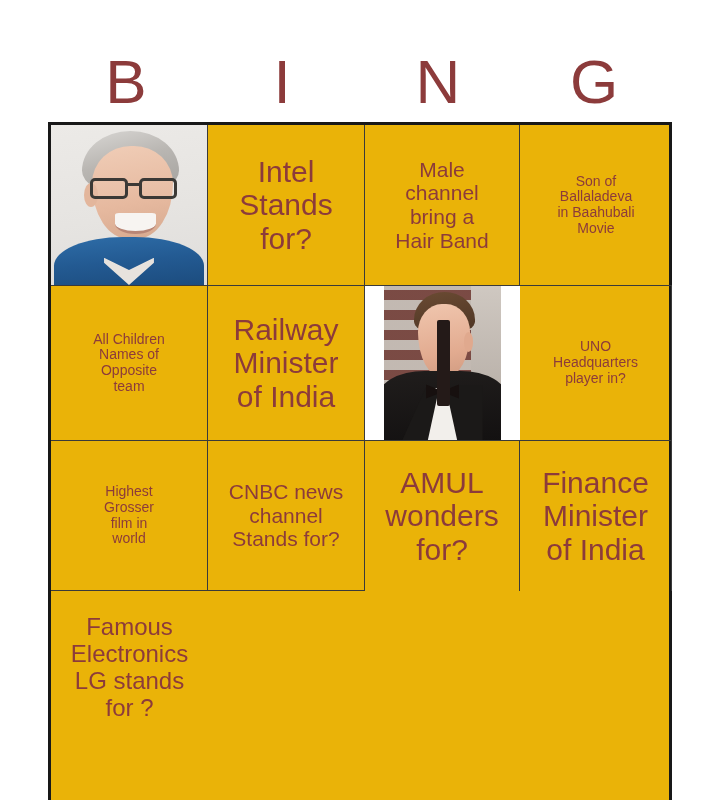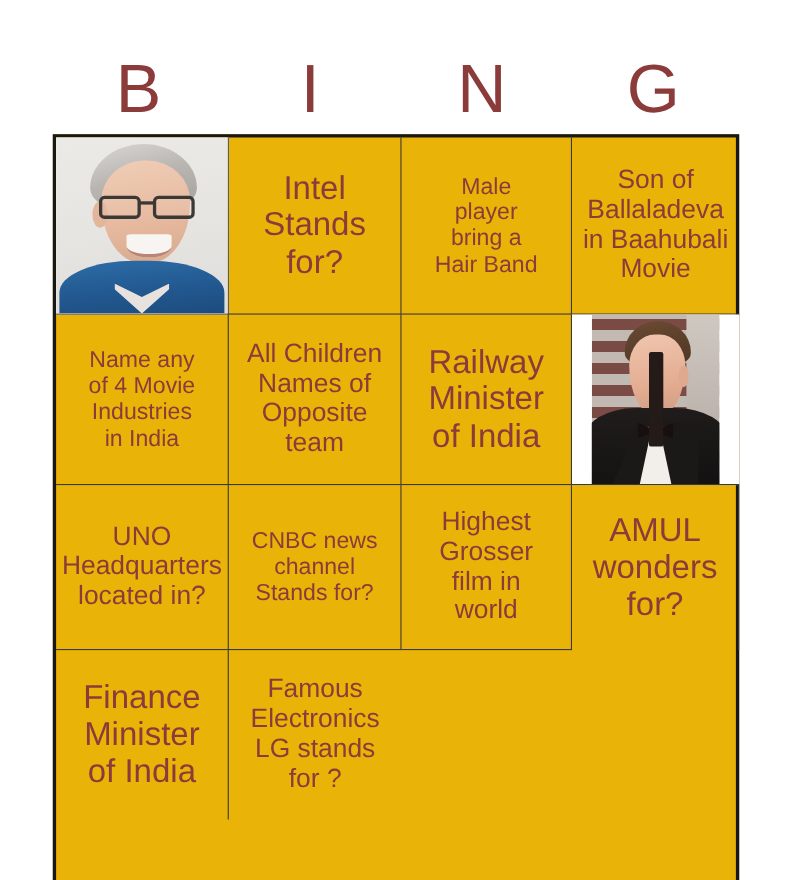--- a/index.html
+++ b/index.html
@@ -76,21 +76,21 @@
     display: block;
     width: 100%;
     line-height: 1.12;
     white-space: pre-line;
   }
 
   
   .fs-xl  { font-size: 30px; }
   .fs-lg  { font-size: 24px; }
   .fs-md  { font-size: 21px; }
-  .fs-sm  { font-size: 24px; }
+  .fs-sm  { font-size: 14px; }
   .fs-xs  { font-size: 15px; }
 
   
   .cell.photo {
     padding: 0;
     background: #ffffff;
   }
   .photo-frame {
     width: 100%;
     height: 100%;
@@ -305,38 +305,32 @@
     </div>
 
     <div class="cell">
       <span class="txt fs-xl">Intel
 Stands
 for?</span>
     </div>
 
     <div class="cell">
       <span class="txt fs-md">Male
-player
+channel
 bring a
 Hair Band</span>
     </div>
 
     <div class="cell col-last">
       <span class="txt fs-sm">Son of
 Ballaladeva
 in Baahubali
 Movie</span>
     </div>
 
-    <div class="cell">
-      <span class="txt fs-md">Name any
-of 4 Movie
-Industries
-in India</span>
-    </div>
 
     <div class="cell">
       <span class="txt fs-sm">All Children
 Names of
 Opposite
 team</span>
     </div>
 
     <div class="cell">
       <span class="txt fs-xl">Railway
@@ -358,34 +352,34 @@
           <div class="pb-lapel-r"></div>
           <div class="pb-bowtie"></div>
           <div class="pb-knot"></div>
         </div>
       </div>
     </div>
 
     <div class="cell">
       <span class="txt fs-sm">UNO
 Headquarters
-located in?</span>
-    </div>
-
-    <div class="cell">
-      <span class="txt fs-md">CNBC news
-channel
-Stands for?</span>
+player in?</span>
     </div>
 
     <div class="cell">
       <span class="txt fs-sm">Highest
 Grosser
 film in
 world</span>
+    </div>
+
+    <div class="cell">
+      <span class="txt fs-md">CNBC news
+channel
+Stands for?</span>
     </div>
 
 
     <div class="cell row-last">
       <span class="txt fs-xl">AMUL
 wonders
 for?</span>
     </div>
 
     <div class="cell row-last">

